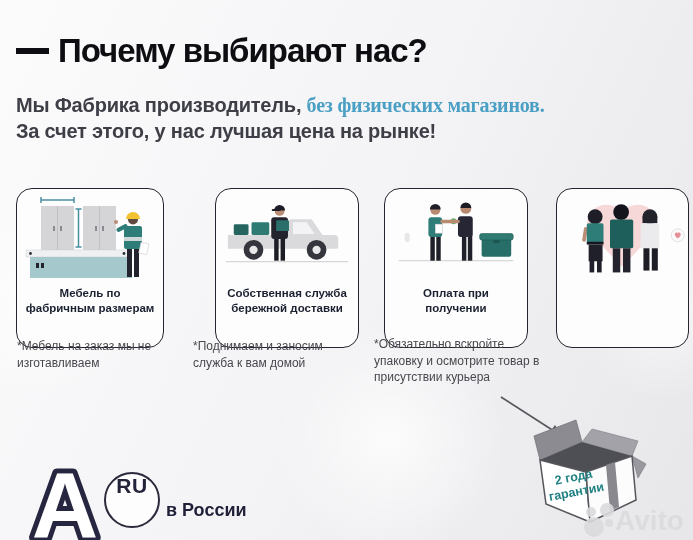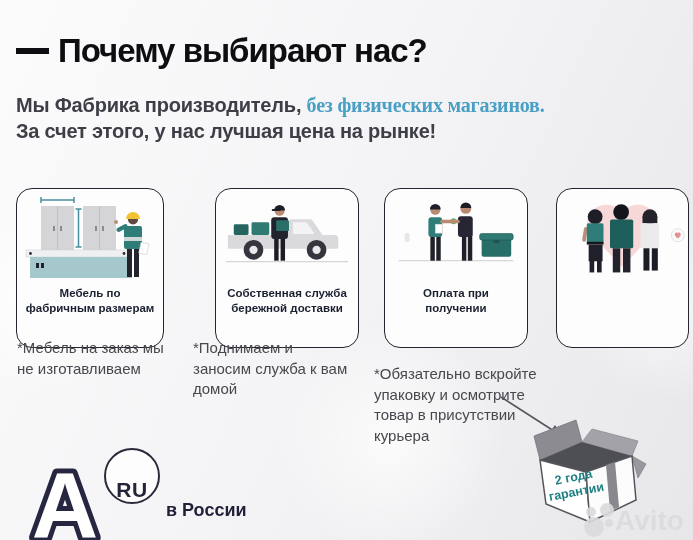--- a/index.html
+++ b/index.html
@@ -28,28 +28,28 @@
   .card .illu{margin-top:4px;}
   .card .label{
     font-size:11.5px;font-weight:bold;color:#1b2030;text-align:center;
     line-height:1.3;padding:0 8px;margin-top:1px;
   }
   #card-1{left:16px;width:148px;}
   #card-2{left:197px;width:144px;margin-left:18px;}
   #card-3{left:384px;width:144px;}
   #card-4{left:556px;width:133px;}
   
-  .note{font-size:15px;line-height:1.38;color:#47474e;}
+  .note{font-size:12px;line-height:1.38;color:#47474e;}
   #note-1{left:17px;top:338px;width:160px;}
   #note-2{left:193px;top:338px;width:158px;}
-  #note-3{left:374px;top:336px;width:172px;margin-top:28px;}
+  #note-3{left:374px;top:336px;width:172px;}
   
   .ru-badge{
-    left:104px;top:448px;width:56px;height:56px;border:2px solid #2a2a3c;border-radius:50%;
-    background:#fdfdfd;box-sizing:border-box;display:flex;align-items:flex-end;justify-content:center;
+    left:104px;top:472px;width:56px;height:56px;border:2px solid #2a2a3c;border-radius:50%;
+    background:#fdfdfd;box-sizing:border-box;display:flex;align-items:flex-start;justify-content:center;
     font-size:21px;font-weight:bold;color:#23233a;letter-spacing:.5px;
   }
   .made-in{left:166px;top:477px;font-size:18px;font-weight:bold;color:#1f1f38;line-height:22px;}
   .guarantee-text{
     left:543px;top:470px;width:64px;text-align:center;transform:rotate(-11deg);
     font-size:12.5px;font-weight:bold;color:#1f8183;line-height:14.5px;
   }
 </style>
 </head>
 <body>

